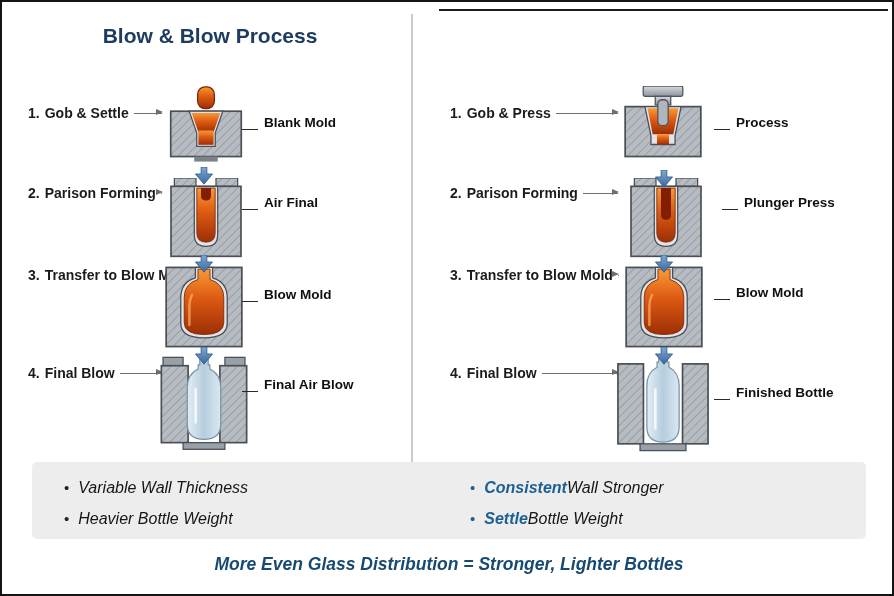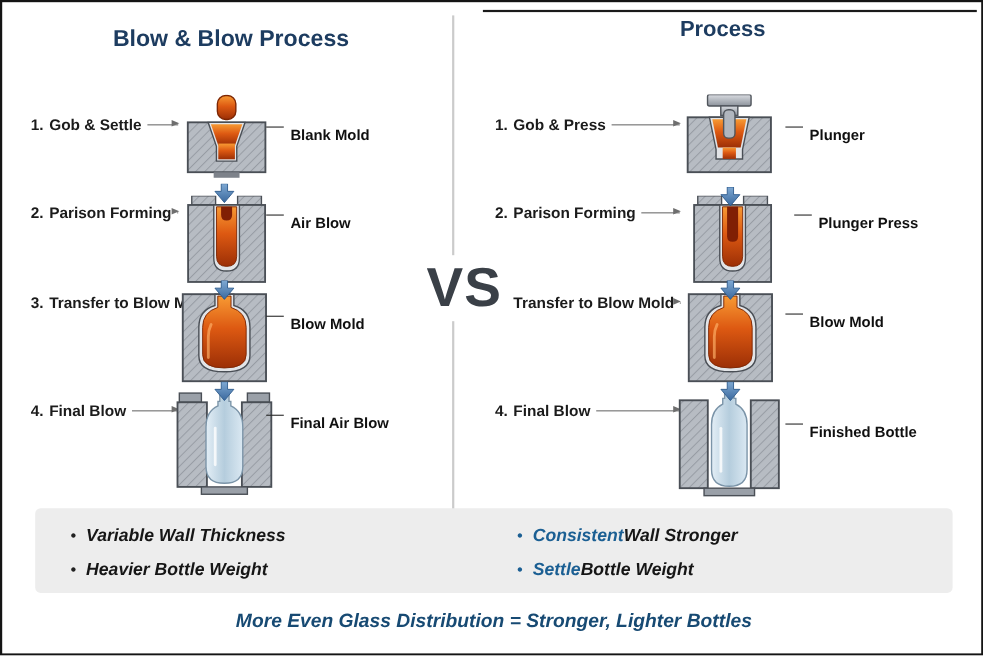--- a/index.html
+++ b/index.html
@@ -16,32 +16,32 @@
   .vs { left:377px; top:230px; width:86px; height:60px; background:#fff; color:#3a4047;
         font-size:50px; font-weight:800; text-align:center; line-height:58px;
         z-index:2; letter-spacing:1px; }
   .step-row { display:flex; align-items:center; font-size:14px; color:#1b1b1b; height:18px; }
   .step-row .num { font-weight:700; margin-right:5px; }
   .step-row .lbl { font-weight:600; white-space:nowrap; }
   .ptr { flex:1; min-width:0; height:0; border-top:1.4px solid #6e6e6e; margin-left:5px; position:relative; }
   .ptr::after { content:""; position:absolute; right:-1px; top:-4.4px; width:0; height:0;
                 border-left:7px solid #6e6e6e; border-top:3.8px solid transparent;
                 border-bottom:3.8px solid transparent; }
-  .ann { display:flex; align-items:flex-start; font-size:13.5px; font-weight:700; color:#101010;
+  .ann { display:flex; align-items:flex-end; font-size:13.5px; font-weight:700; color:#101010;
          white-space:nowrap; z-index:4; }
   .dash { width:16px; height:0; border-top:1.6px solid #2a2a2a; margin-right:6px; }
   .illus svg { display:block; }
   .darrow { z-index:3; }
   .band { left:30px; top:460px; width:834px; height:77px; background:#ededed; border-radius:5px; }
   .bullet { display:flex; align-items:baseline; font-style:italic; font-size:16px; color:#161616; z-index:2; }
   .bullet .dot { margin-right:9px; font-style:normal; font-size:15px; }
   .dot-dark { color:#222; }
   .dot-blue { color:#1b5f93; }
   .emph { font-weight:700; color:#1b5f93; }
-  .btxt { font-weight:700; }
+  .btxt { font-weight:400; }
   .footer { left:0; top:552px; width:894px; text-align:center; font-size:17.5px;
             font-weight:700; font-style:italic; color:#174a73; }
 </style>
 </head>
 <body>
 
 <svg width="0" height="0" style="position:absolute" aria-hidden="true">
   <defs>
     <pattern id="hatch" width="7" height="7" patternUnits="userSpaceOnUse" patternTransform="rotate(45)">
       <rect width="7" height="7" fill="#b7bcc3"></rect>
@@ -68,24 +68,22 @@
   </defs>
 </svg>
 
 <div class="canvas">
 
   <div class="abs top-rule"></div>
   <div class="abs divider"></div>
 
   <div class="abs title title-left">Blow &amp; Blow Process</div>
   <div class="abs title title-right">
-    <div>Process</div>
-  </div>
-
-  <div class="abs vs">VS</div>
+  </div>
+
 
   <div class="abs step-row" style="left:26px;top:102px;width:134px">
     <span class="num">1.</span>
     <span class="lbl">Gob &amp; Settle</span>
     <span class="ptr"></span>
   </div>
   <div class="abs step-row" style="left:26px;top:182px;width:134px">
     <span class="num">2.</span>
     <span class="lbl">Parison Forming</span>
     <span class="ptr"></span>
@@ -156,21 +154,21 @@
         <path d="M9.5 0 h7 v8.5 h7 L13 21 L2.5 8.5 h7 Z" fill="url(#bluegrad)" stroke="#2c5a8c" stroke-width="1"></path>
       </svg>
   </div>
 
   <div class="abs ann" style="left:240px;top:113px">
     <span class="dash"></span>
     <span>Blank Mold</span>
   </div>
   <div class="abs ann" style="left:240px;top:193px">
     <span class="dash"></span>
-    <span>Air Blow</span>
+    <span>Air Final</span>
   </div>
   <div class="abs ann" style="left:240px;top:285px">
     <span class="dash"></span>
     <span>Blow Mold</span>
   </div>
   <div class="abs ann" style="left:240px;top:375px">
     <span class="dash"></span>
     <span>Final Air Blow</span>
   </div>
 
@@ -245,21 +243,21 @@
       </svg>
   </div>
   <div class="abs darrow" style="left:651px;top:345px">
     <svg width="22" height="18" viewBox="0 0 26 22">
         <path d="M9.5 0 h7 v8.5 h7 L13 21 L2.5 8.5 h7 Z" fill="url(#bluegrad)" stroke="#2c5a8c" stroke-width="1"></path>
       </svg>
   </div>
 
   <div class="abs ann" style="left:712px;top:113px">
     <span class="dash"></span>
-    <span>Plunger</span>
+    <span>Process</span>
   </div>
   <div class="abs ann" style="left:720px;top:193px">
     <span class="dash"></span>
     <span>Plunger Press</span>
   </div>
   <div class="abs ann" style="left:712px;top:283px">
     <span class="dash"></span>
     <span>Blow Mold</span>
   </div>
   <div class="abs ann" style="left:712px;top:383px">

